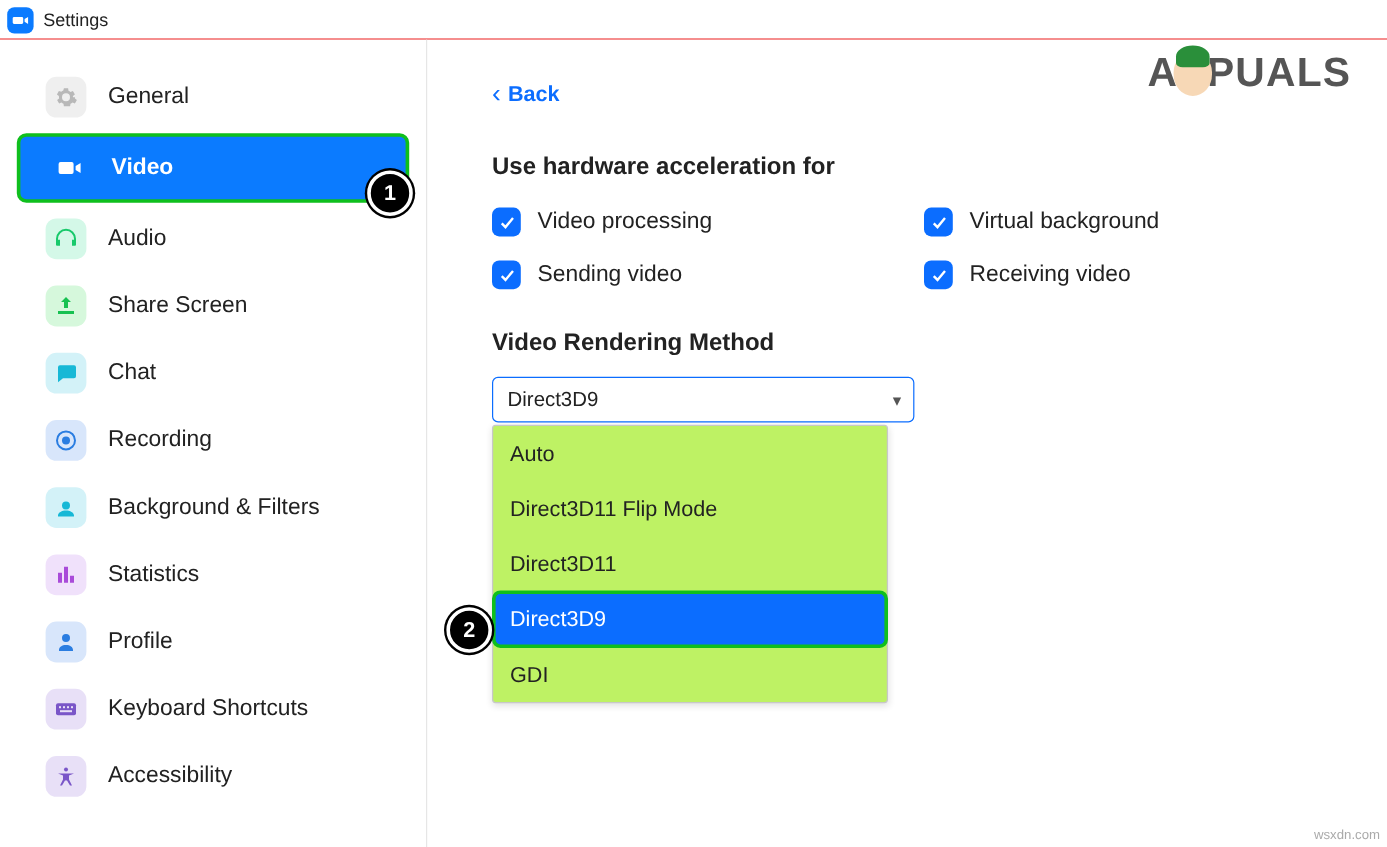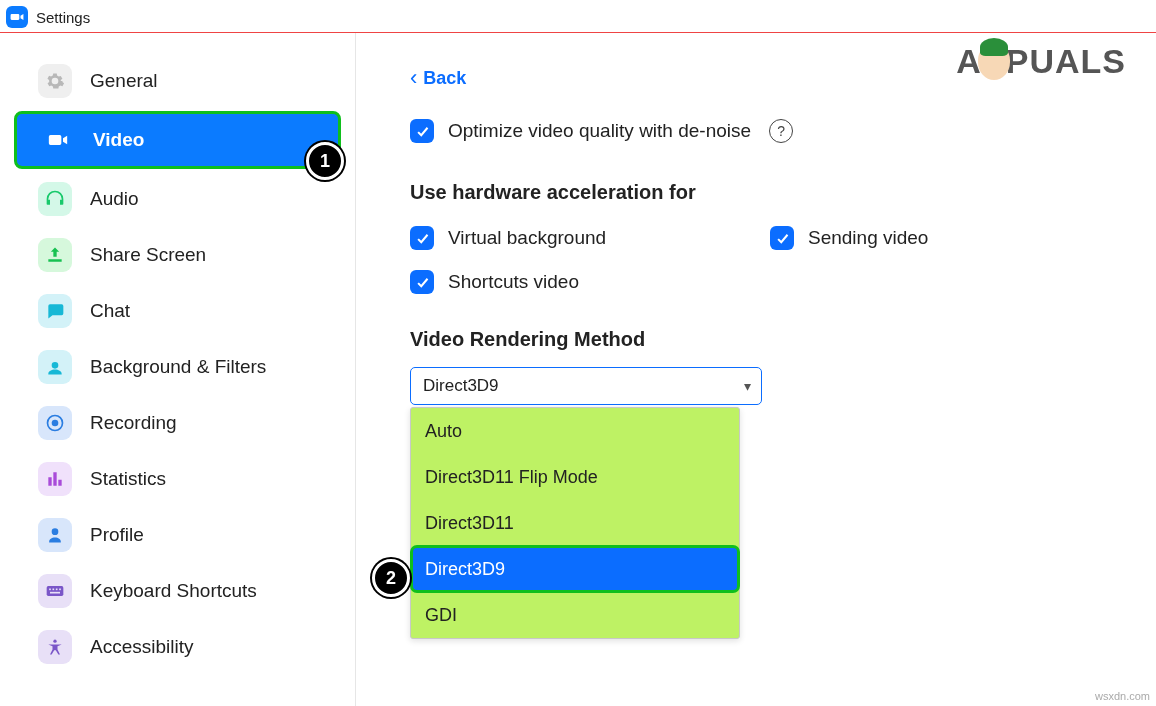--- a/index.html
+++ b/index.html
@@ -219,36 +219,36 @@
     <div class="side-item">
       <span class="icon-wrap ic-chat">
         <svg viewBox="0 0 24 24">
             <path d="M4 4h16a2 2 0 0 1 2 2v9a2 2 0 0 1-2 2H9l-5 4V6a2 2 0 0 1 2-2z"></path>
           </svg>
       </span>
       <span class="label">Chat</span>
     </div>
 
     <div class="side-item">
-      <span class="icon-wrap ic-bg">
-        <svg viewBox="0 0 24 24">
-            <path d="M12 6a4 4 0 1 1 0 8 4 4 0 0 1 0-8zm-8 14c0-3 4-5 8-5s8 2 8 5v1H4v-1z"></path>
-          </svg>
-      </span>
-      <span class="label">Background &amp; Filters</span>
-    </div>
-
-    <div class="side-item">
       <span class="icon-wrap ic-rec">
         <svg viewBox="0 0 24 24">
             <circle cx="12" cy="12" r="9" fill="none" stroke="#2a7de1" stroke-width="2"></circle>
             <circle cx="12" cy="12" r="4"></circle>
           </svg>
       </span>
       <span class="label">Recording</span>
+    </div>
+
+    <div class="side-item">
+      <span class="icon-wrap ic-bg">
+        <svg viewBox="0 0 24 24">
+            <path d="M12 6a4 4 0 1 1 0 8 4 4 0 0 1 0-8zm-8 14c0-3 4-5 8-5s8 2 8 5v1H4v-1z"></path>
+          </svg>
+      </span>
+      <span class="label">Background &amp; Filters</span>
     </div>
 
     <div class="side-item">
       <span class="icon-wrap ic-stat">
         <svg viewBox="0 0 24 24">
             <path d="M4 20V10h4v10H4zm6 0V4h4v16h-4zm6 0v-7h4v7h-4z"></path>
           </svg>
       </span>
       <span class="label">Statistics</span>
     </div>
@@ -286,56 +286,55 @@
       <span class="label">Accessibility</span>
     </div>
   </div>
 
   <div class="content">
     <div class="back-link">
       <span class="chev">‹</span>
       <span>Back</span>
     </div>
 
-    <div class="row-check">
-      <span class="checkbox">
-        <svg viewBox="0 0 24 24">
-            <polyline points="5 13 10 18 20 6"></polyline>
-          </svg>
-      </span>
-      <span class="lbl">Optimize video quality with de-noise</span>
-      <span class="help">?</span>
-    </div>
 
     <div class="section-head">Use hardware acceleration for</div>
 
     <div class="hwgrid">
       <div class="row-check">
         <span class="checkbox">
             <svg viewBox="0 0 24 24">
               <polyline points="5 13 10 18 20 6"></polyline>
             </svg>
           </span>
+        <span class="lbl">Video processing</span>
+      </div>
+      <div class="row-check">
+        <span class="checkbox">
+            <svg viewBox="0 0 24 24">
+              <polyline points="5 13 10 18 20 6"></polyline>
+            </svg>
+          </span>
         <span class="lbl">Virtual background</span>
       </div>
       <div class="row-check">
         <span class="checkbox">
             <svg viewBox="0 0 24 24">
               <polyline points="5 13 10 18 20 6"></polyline>
             </svg>
           </span>
         <span class="lbl">Sending video</span>
       </div>
       <div class="row-check">
         <span class="checkbox">
             <svg viewBox="0 0 24 24">
               <polyline points="5 13 10 18 20 6"></polyline>
             </svg>
           </span>
-        <span class="lbl">Shortcuts video</span>
+        <span class="lbl">Receiving video</span>
       </div>
     </div>
 
     <div class="section-head" style="margin-top:34px;">Video Rendering Method</div>
 
     <div class="select-box">
       <span>Direct3D9</span>
       <span class="chev">▾</span>
     </div>
 

